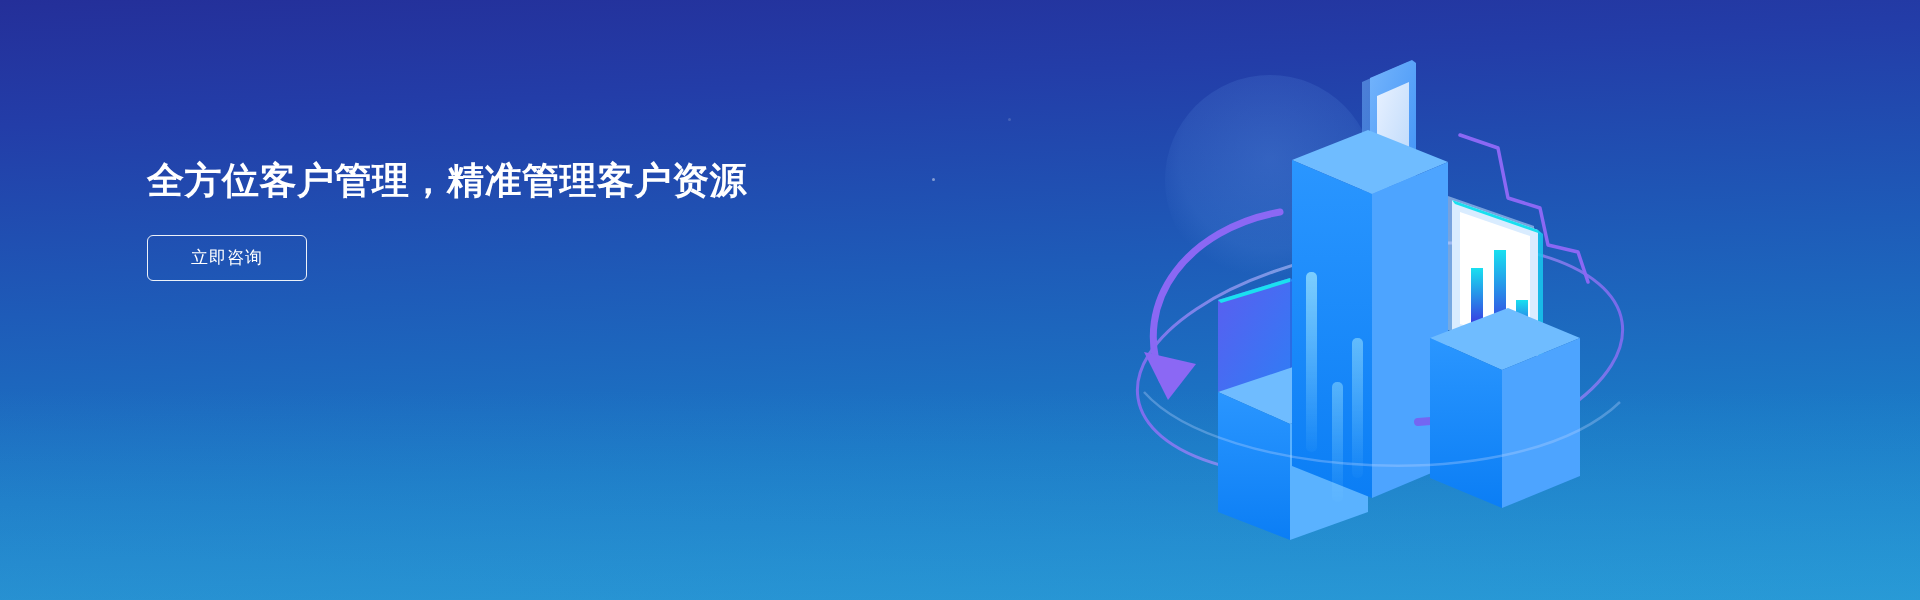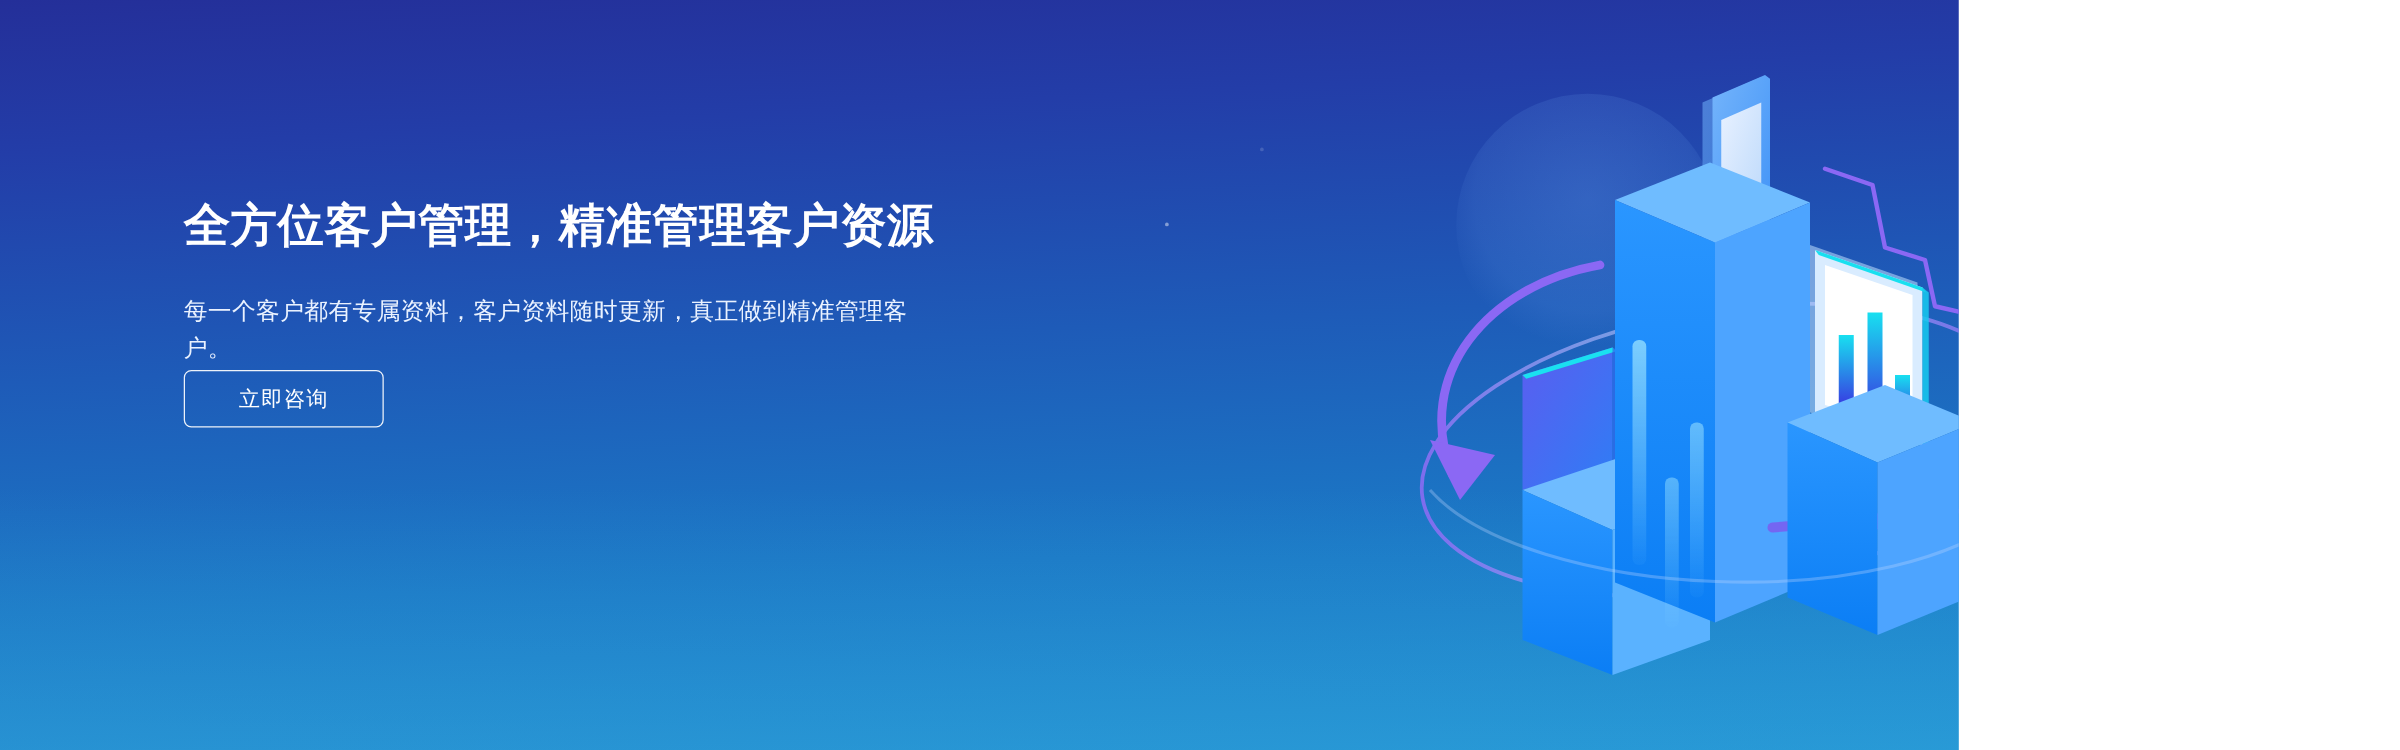--- a/index.html
+++ b/index.html
@@ -2,21 +2,21 @@
 <html><head>
 <meta charset="utf-8">
 <title>Banner</title>
 <style>
   html,body{margin:0;padding:0;}
   body{
     width:1920px;height:600px;overflow:hidden;
     font-family:"Liberation Sans","DejaVu Sans",sans-serif;
   }
   #banner{
-    position:relative;width:1567px;height:600px;overflow:hidden;
+    position:relative;width:1920px;height:600px;overflow:hidden;
     background:linear-gradient(177deg,#242f99 0%,#233da8 18%,#1e5bb8 45%,#1b79c6 72%,#1e93d3 100%);
   }
   
   .bg-layer{position:absolute;inset:0;pointer-events:none;}
   .glow-circle{
     position:absolute;left:1165px;top:75px;width:210px;height:210px;border-radius:50%;
     background:radial-gradient(circle at 50% 40%, rgba(96,150,230,.30) 0%, rgba(96,150,230,.16) 55%, rgba(96,150,230,0) 72%);
   }
   .bottom-haze{
     position:absolute;left:0;bottom:0;width:1920px;height:210px;
@@ -54,21 +54,20 @@
 
   <div class="bg-layer">
     <div class="glow-circle"></div>
     <div class="bottom-haze"></div>
     <span class="tiny-star" style="left:932px;top:178px;"></span>
     <span class="tiny-star" style="left:1008px;top:118px;opacity:.35;"></span>
   </div>
 
   <div id="copy">
     <h1 id="headline">全方位客户管理，精准管理客户资源</h1>
-    <p id="subtitle">每一个客户都有专属资料，客户资料随时更新，真正做到精准管理客户。</p>
     <button id="cta">立即咨询</button>
   </div>
 
   <div id="art">
     <svg viewBox="0 0 560 600" xmlns="http://www.w3.org/2000/svg" aria-hidden="true">
       <defs>
         <linearGradient id="gFace" x1="0" y1="0" x2="0" y2="1">
           <stop offset="0%" stop-color="#2a96ff"></stop>
             <stop offset="100%" stop-color="#0b7ef5"></stop>
         </linearGradient>

